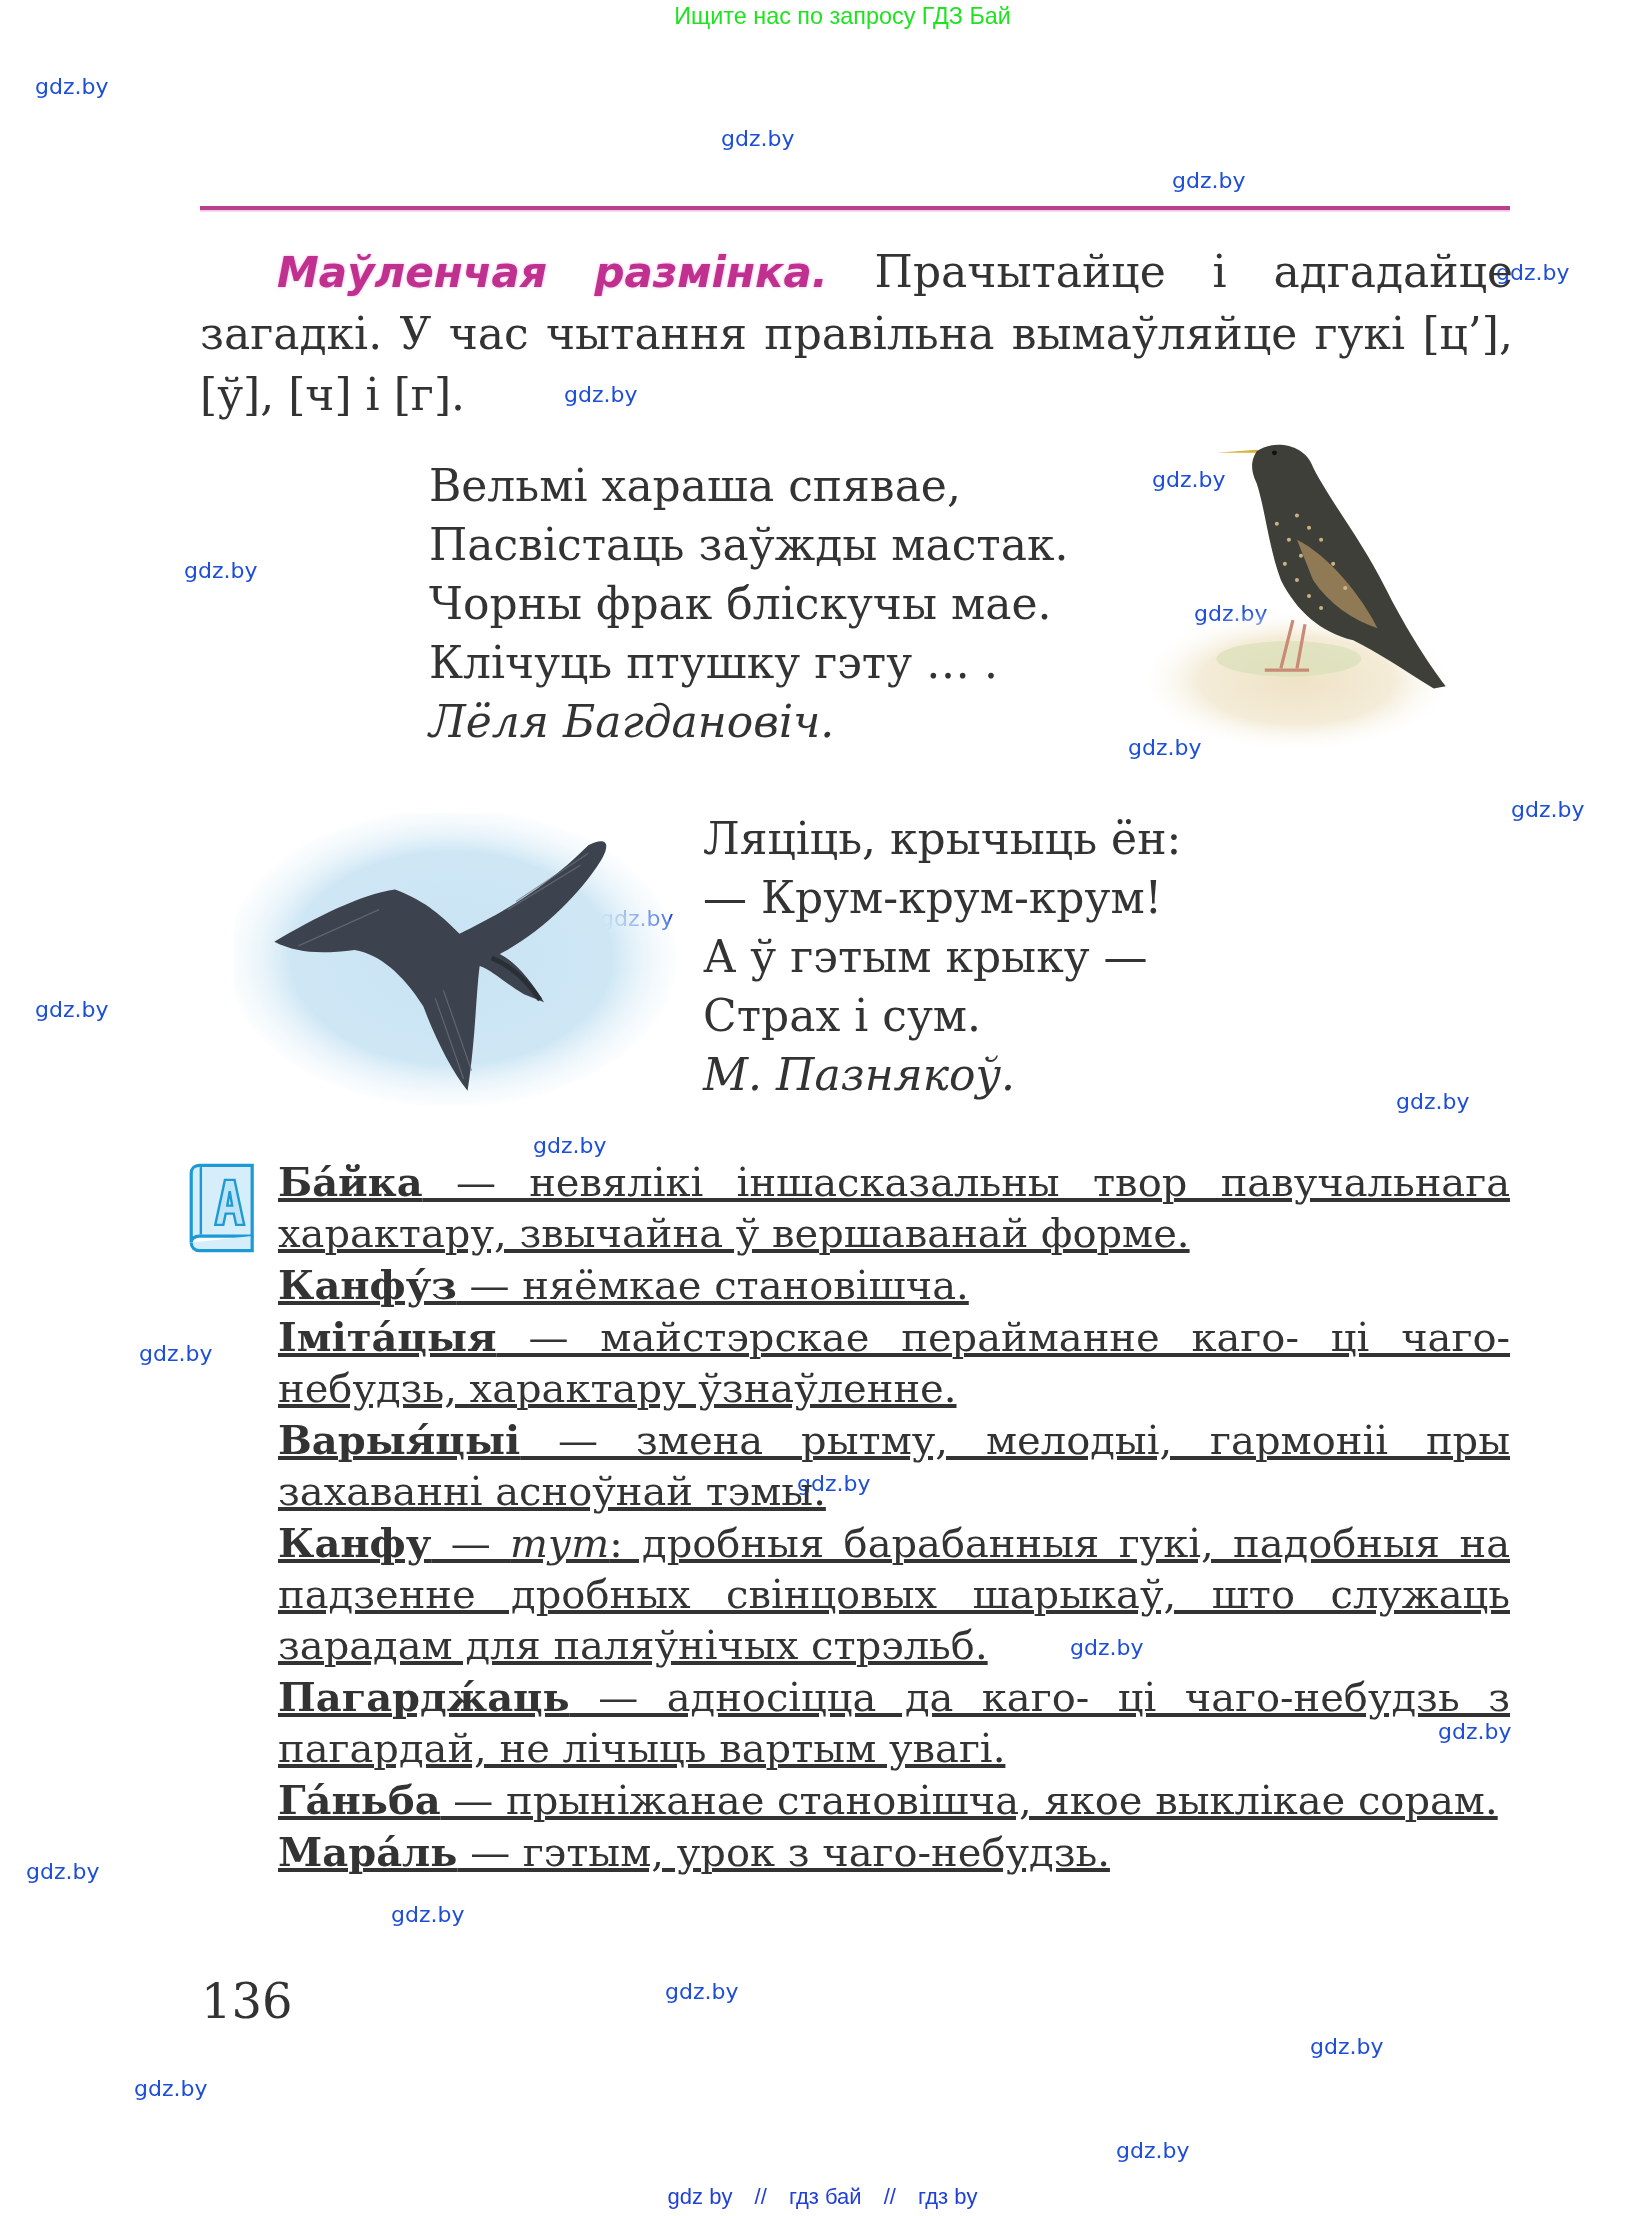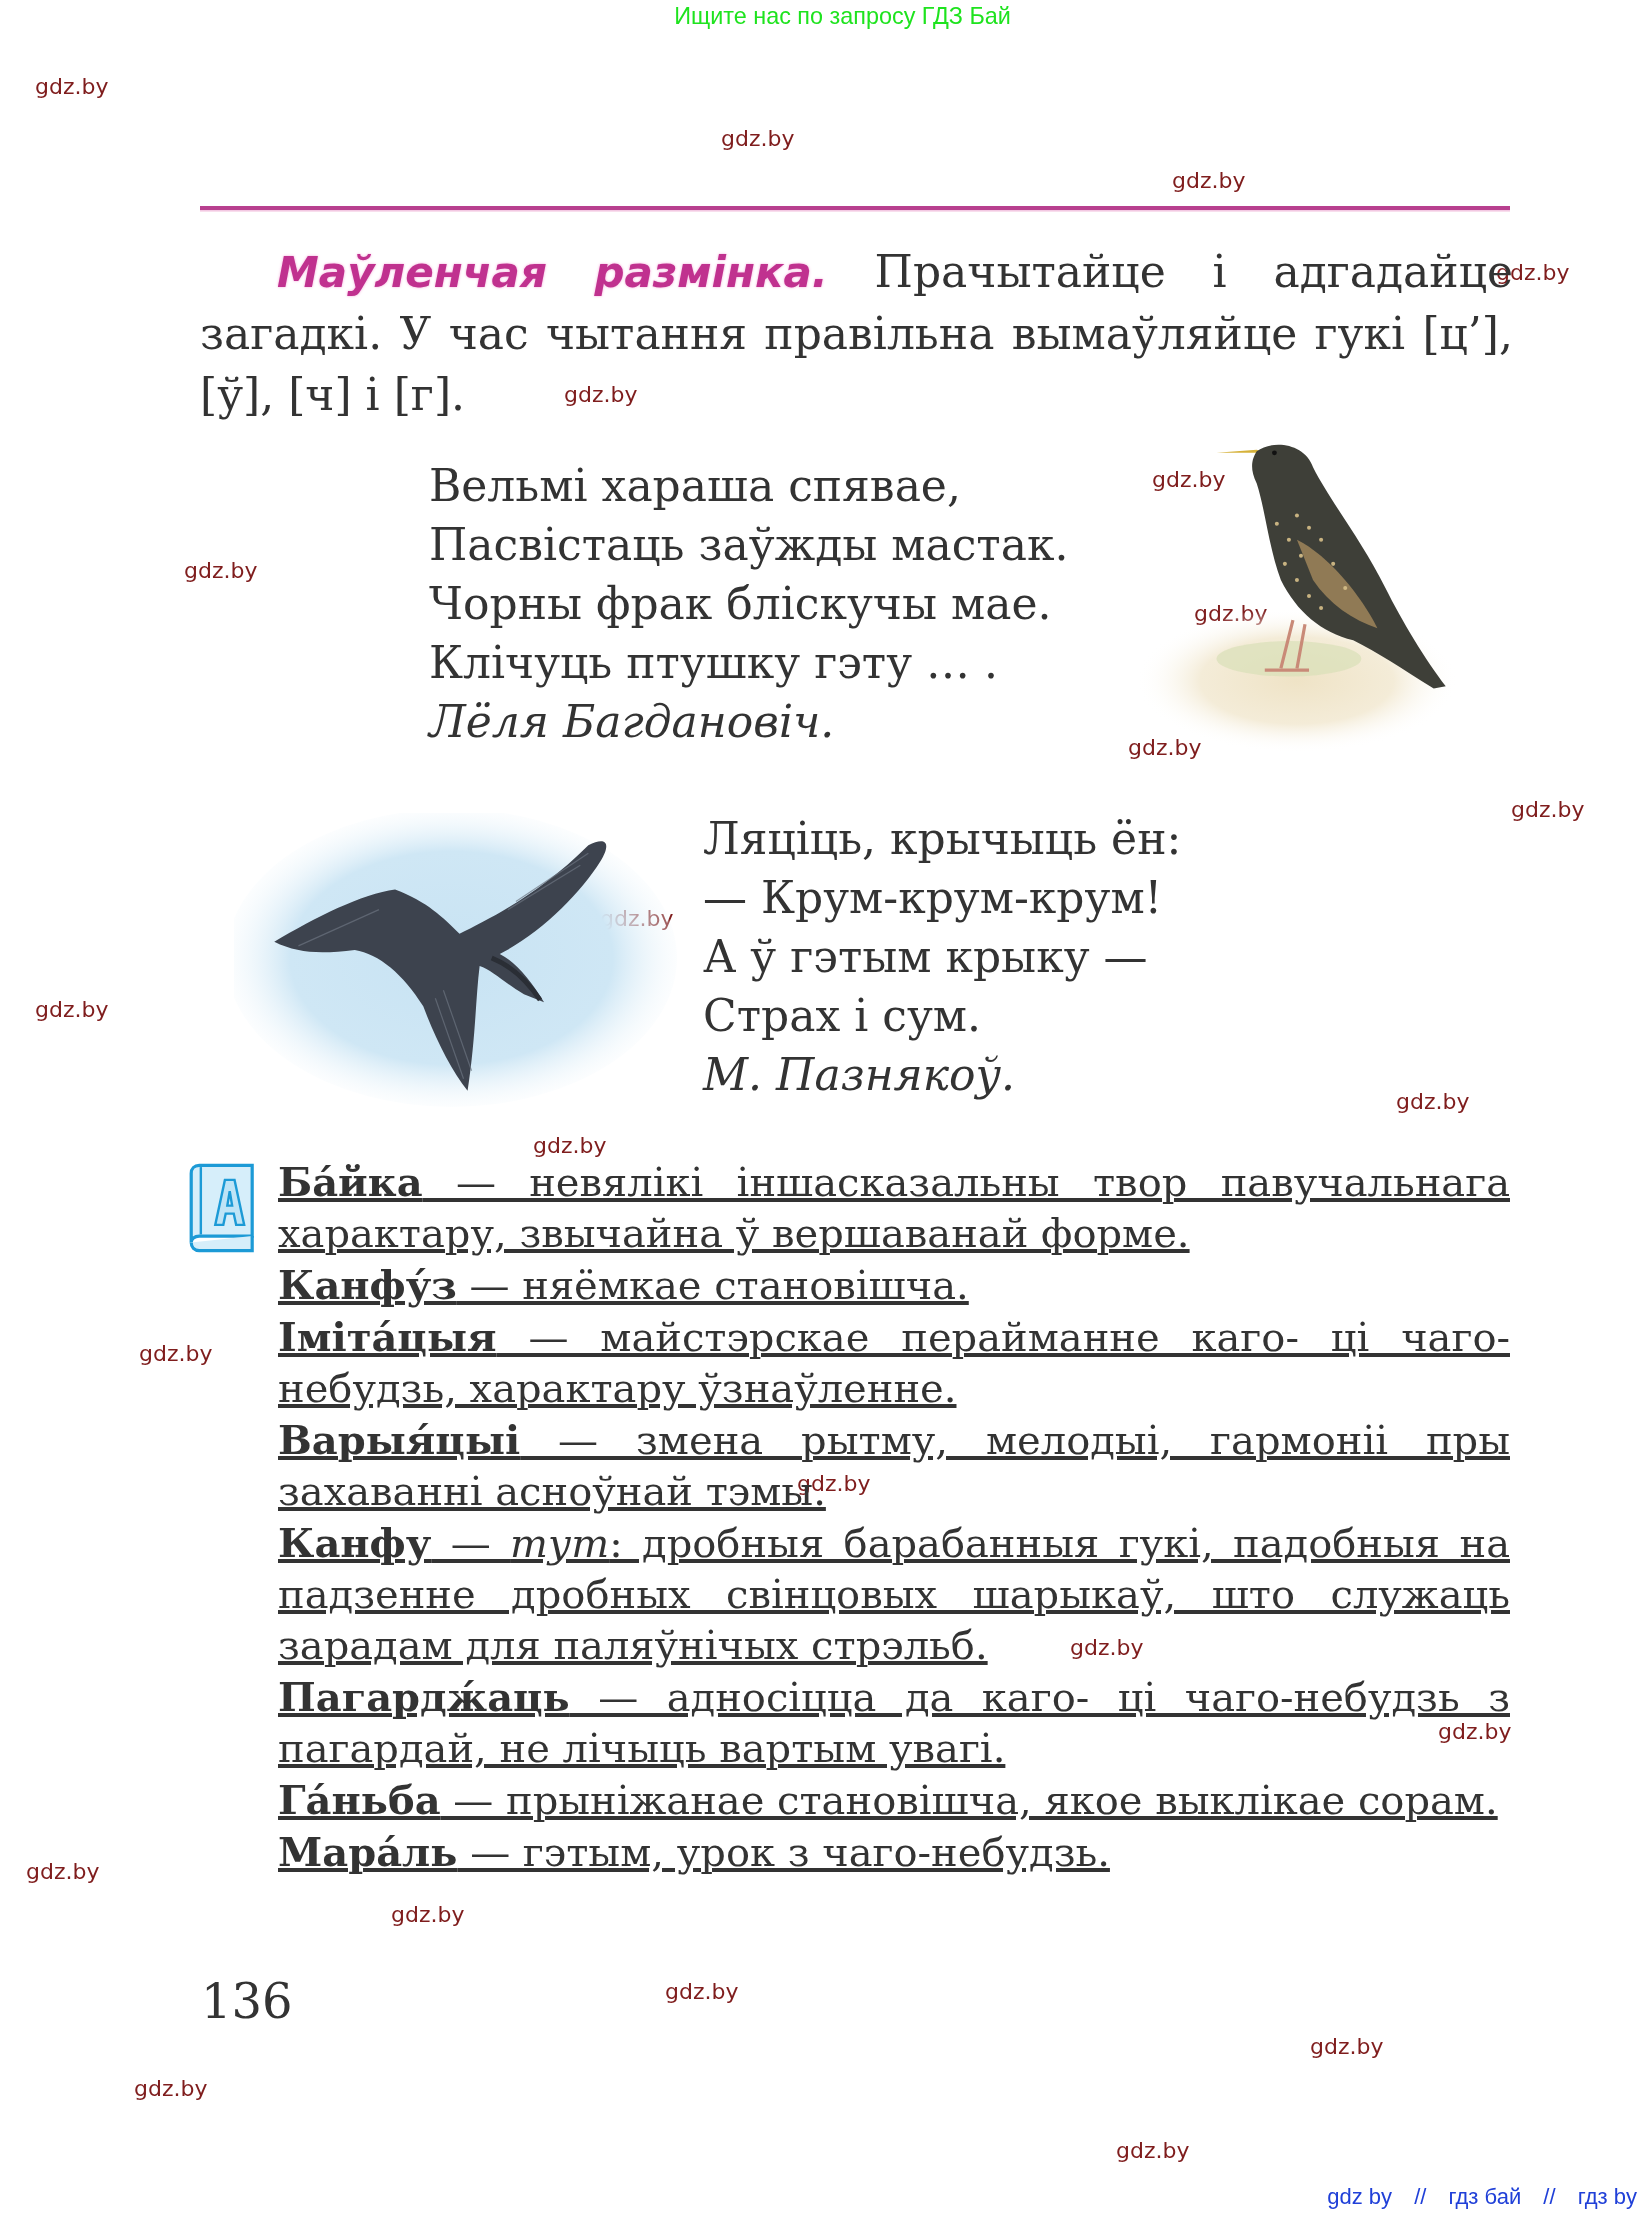--- a/index.html
+++ b/index.html
@@ -1,34 +1,34 @@
 <!DOCTYPE html>
 <html style="font-size:13px"><head>
 <meta charset="utf-8">
 <style>
   html, body { margin:0; padding:0; background:#ffffff; }
   body { width:1645px; height:2216px; position:relative; overflow:hidden;
          font-family:"DejaVu Serif", "Liberation Serif", serif; color:#333333; }
   .top-banner { position:absolute; top:3.2px; left:0; width:1645px; text-align:center;
                 font-family:"Liberation Sans", sans-serif; font-size:23.4px; color:#1ee31e;margin-left:20px; }
-  .wm { position:absolute; font-family:"DejaVu Sans", sans-serif; font-size:22px; color:#7f1d1d; white-space:nowrap; }
+  .wm { position:absolute; font-family:"DejaVu Sans", sans-serif; font-size:22px; color:#1d4ed8; white-space:nowrap; }
   .rule { position:absolute; left:200px; top:206px; width:1310px; height:4px; background:#b8408f;
           box-shadow:0 1.6px 0 #f3c8e2; }
   .intro { position:absolute; left:200px; top:222px; width:1313px; font-size:44px; line-height:61px;
            text-align:justify; text-indent:77px;margin-top:19px; }
   .intro .heading { font-family:"DejaVu Sans", "Liberation Sans", sans-serif; font-style:italic; font-weight:bold;
            color:#c0318f; font-size:42px; text-shadow:0 0 3.2px #f7c4e4, 0 0 1.6px #f7c4e4; }
   .poem { position:absolute; font-size:44px; line-height:59px; white-space:nowrap; }
   .author { font-style:italic; }
   .gloss { position:absolute; left:278px; top:1156px; width:1232px; font-size:40px; line-height:51px; text-align:justify; }
   .gloss p { margin:0;text-decoration:underline; }
   .gloss .term { font-weight:bold; }
   .gloss .it { font-style:italic; }
   .page-num { position:absolute; left:201px; top:1973px; font-size:48px; }
-  .footer-links { position:absolute; top:2184px; left:0; width:1645px; text-align:right;
+  .footer-links { position:absolute; top:2184px; left:0; width:1645px; text-align:center;
                   font-family:"Liberation Sans", sans-serif; font-size:22px; color:#2040d8; }
   .footer-links span { margin:0 8px; }
   .img-box { position:absolute; }
 </style>
 </head>
 <body>
 
 <div class="top-banner">Ищите нас по запросу ГДЗ Бай</div>
 
 <div class="wm" style="left:35px;top:74px">gdz.by</div>

